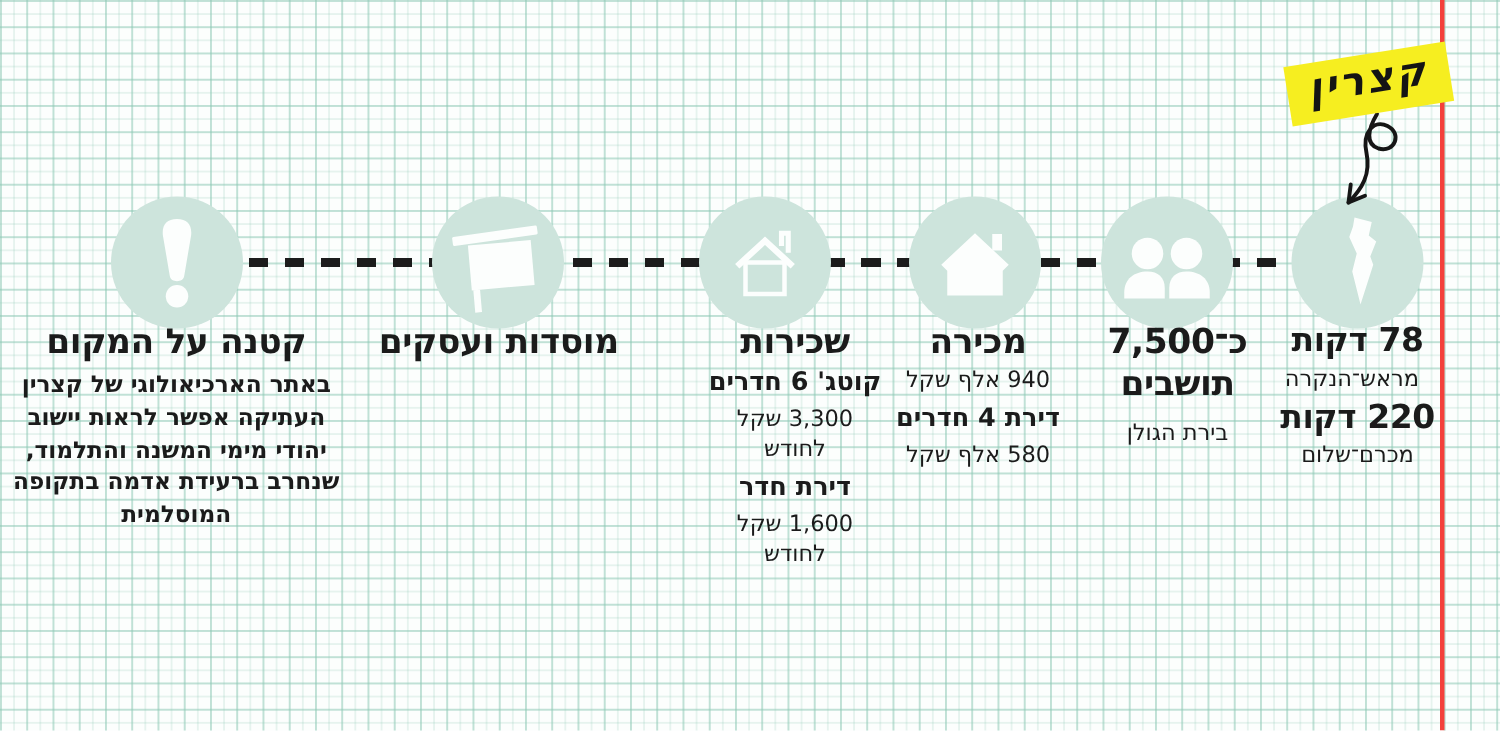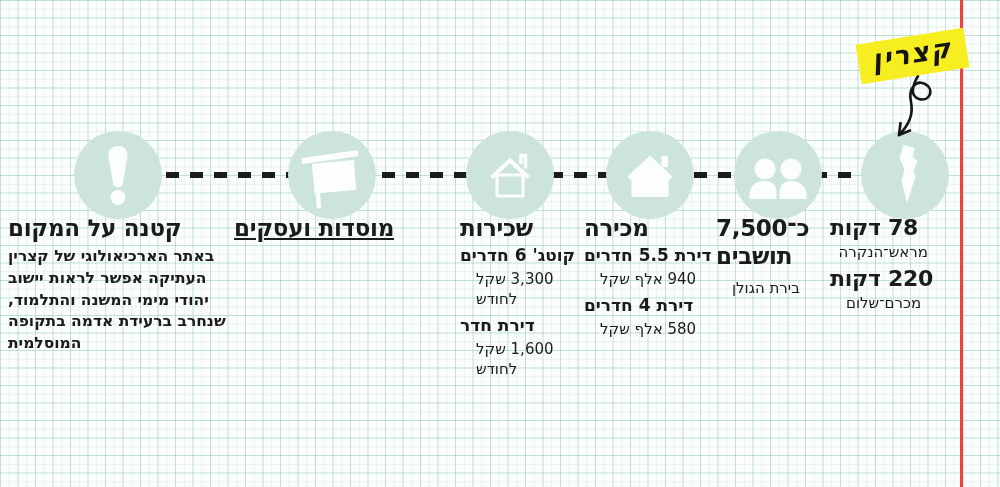--- a/index.html
+++ b/index.html
@@ -16,21 +16,21 @@
     color:var(--ink,#1b1b1b);
   }
   .red-line{position:absolute;top:0;bottom:0;left:960px;width:3px;background:var(--margin-red,#f4403b);z-index:1;}
   .dashes{position:absolute;top:172px;left:118px;width:787px;height:5.5px;z-index:1;
     background:repeating-linear-gradient(90deg,#1c1c1c 0 13px,transparent 13px 24px);}
   .circle{position:absolute;top:131px;width:88px;height:88px;border-radius:50%;
     background:var(--circle,#cde4dc);z-index:2;display:flex;align-items:center;justify-content:center;}
   .circle svg{width:88px;height:88px;display:block;}
   .icon-fill{fill:#fcfefd;}
   .icon-stroke{fill:none;stroke:#fcfefd;}
-  .col{position:absolute;top:215px;text-align:left;direction:rtl;z-index:2;}
+  .col{position:absolute;top:215px;text-align:center;direction:rtl;z-index:2;}
   .line{direction:rtl;unicode-bidi:plaintext;}
   .line-big{font-size:23px;font-weight:700;line-height:1.14;letter-spacing:-0.3px;margin-bottom:2px;}
   .line-medium{font-size:17px;font-weight:700;line-height:1.45;margin-top:0;}
   .line-small{font-size:15px;font-weight:400;line-height:1.35;margin:1px 16px 4px;}
   .line-body{font-size:15.5px;font-weight:700;line-height:1.4;margin-top:5px;}
   .col-travel-times .line-big{font-size:22px;}
   .col-population .line-small{margin-top:9px;}
   .note{position:absolute;left:858px;top:36px;z-index:4;transform:rotate(-9deg);
     background:var(--note-yellow,#f6ee20);color:#141414;padding:2px 14px 7px;
     font-size:27px;font-weight:700;font-style:italic;letter-spacing:2px;direction:rtl;}
@@ -92,50 +92,49 @@
   </div>
 
   <div class="note">
     <span>קצרין</span>
   </div>
   <svg class="arrow" width="70" height="72" viewBox="0 0 70 72">
     <path d="M46 2 C40 12 38 22 47 25 C58 28 63 15 53 10 C44 5.5 36 14 39 28 C42 42 36 52 27 61" fill="none" stroke="#161616" stroke-width="2.6" stroke-linecap="round"></path>
     <path d="M27 61 L28.5 49 M27 61 L38 56.5" fill="none" stroke="#161616" stroke-width="2.6" stroke-linecap="round"></path>
   </svg>
 
-  <div class="col col-travel-times" style="left:830px;width:114px;">
+  <div class="col col-travel-times" style="left:848px;width:114px;">
       <div class="line line-big">78 דקות</div>
       <div class="line line-small">מראש־הנקרה</div>
       <div class="line line-big">220 דקות</div>
       <div class="line line-small">מכרם־שלום</div>
     </div>
 
   <div class="col col-population" style="left:716px;width:138px;">
       <div class="line line-big">כ־7,500</div>
       <div class="line line-big">תושבים</div>
       <div class="line line-small">בירת הגולן</div>
     </div>
 
   <div class="col col-sale" style="left:584px;width:136px;">
       <div class="line line-big">מכירה</div>
-      <div class="line line-medium">דירת 5.5 חדרים</div>
       <div class="line line-small">940 אלף שקל</div>
       <div class="line line-medium">דירת 4 חדרים</div>
       <div class="line line-small">580 אלף שקל</div>
     </div>
 
   <div class="col col-rent" style="left:460px;width:140px;">
       <div class="line line-big">שכירות</div>
       <div class="line line-medium">קוטג' 6 חדרים</div>
       <div class="line line-small">3,300 שקל לחודש</div>
       <div class="line line-medium">דירת חדר</div>
       <div class="line line-small">1,600 שקל לחודש</div>
     </div>
 
-  <div class="col col-institutions" style="left:234px;width:197px;text-decoration:underline;">
+  <div class="col col-institutions" style="left:234px;width:197px;">
       <div class="line line-big">מוסדות ועסקים</div>
     </div>
 
   <div class="col col-about" style="left:8px;width:219px;">
       <div class="line line-big">קטנה על המקום</div>
       <div class="line line-body">באתר הארכיאולוגי של קצרין העתיקה אפשר לראות יישוב יהודי מימי המשנה והתלמוד, שנחרב ברעידת אדמה בתקופה המוסלמית</div>
     </div>
 
 </div>
 

